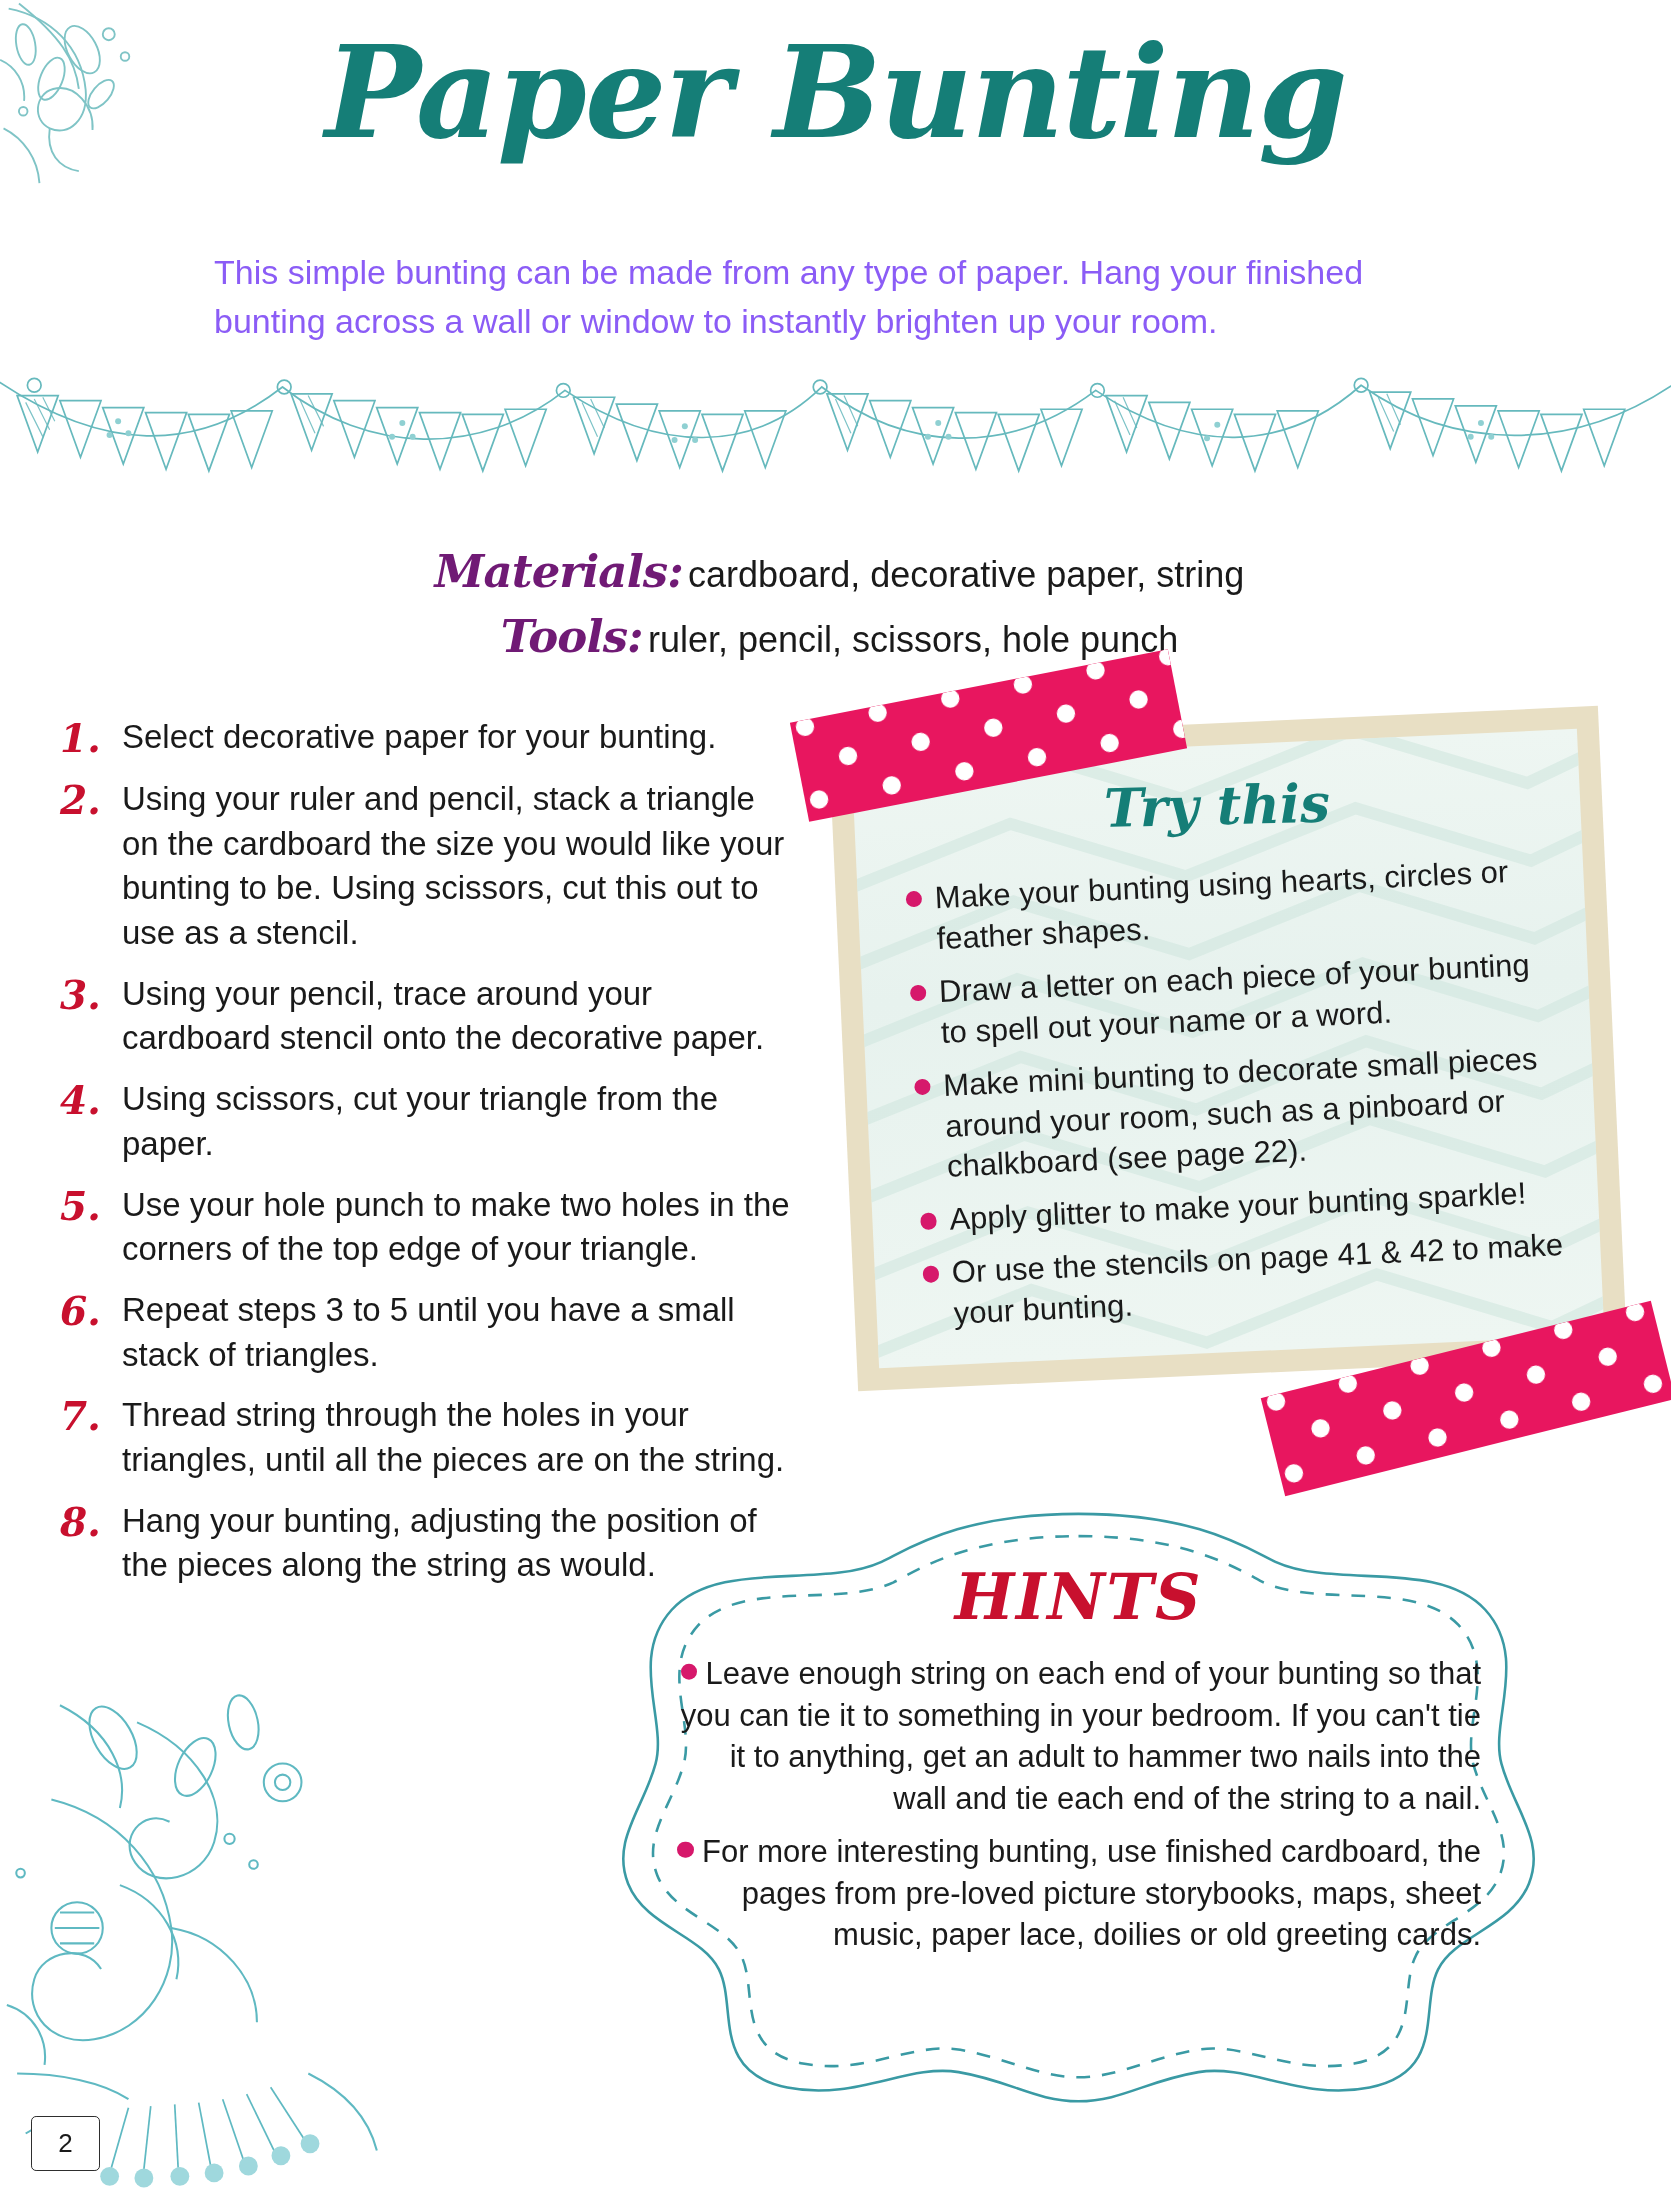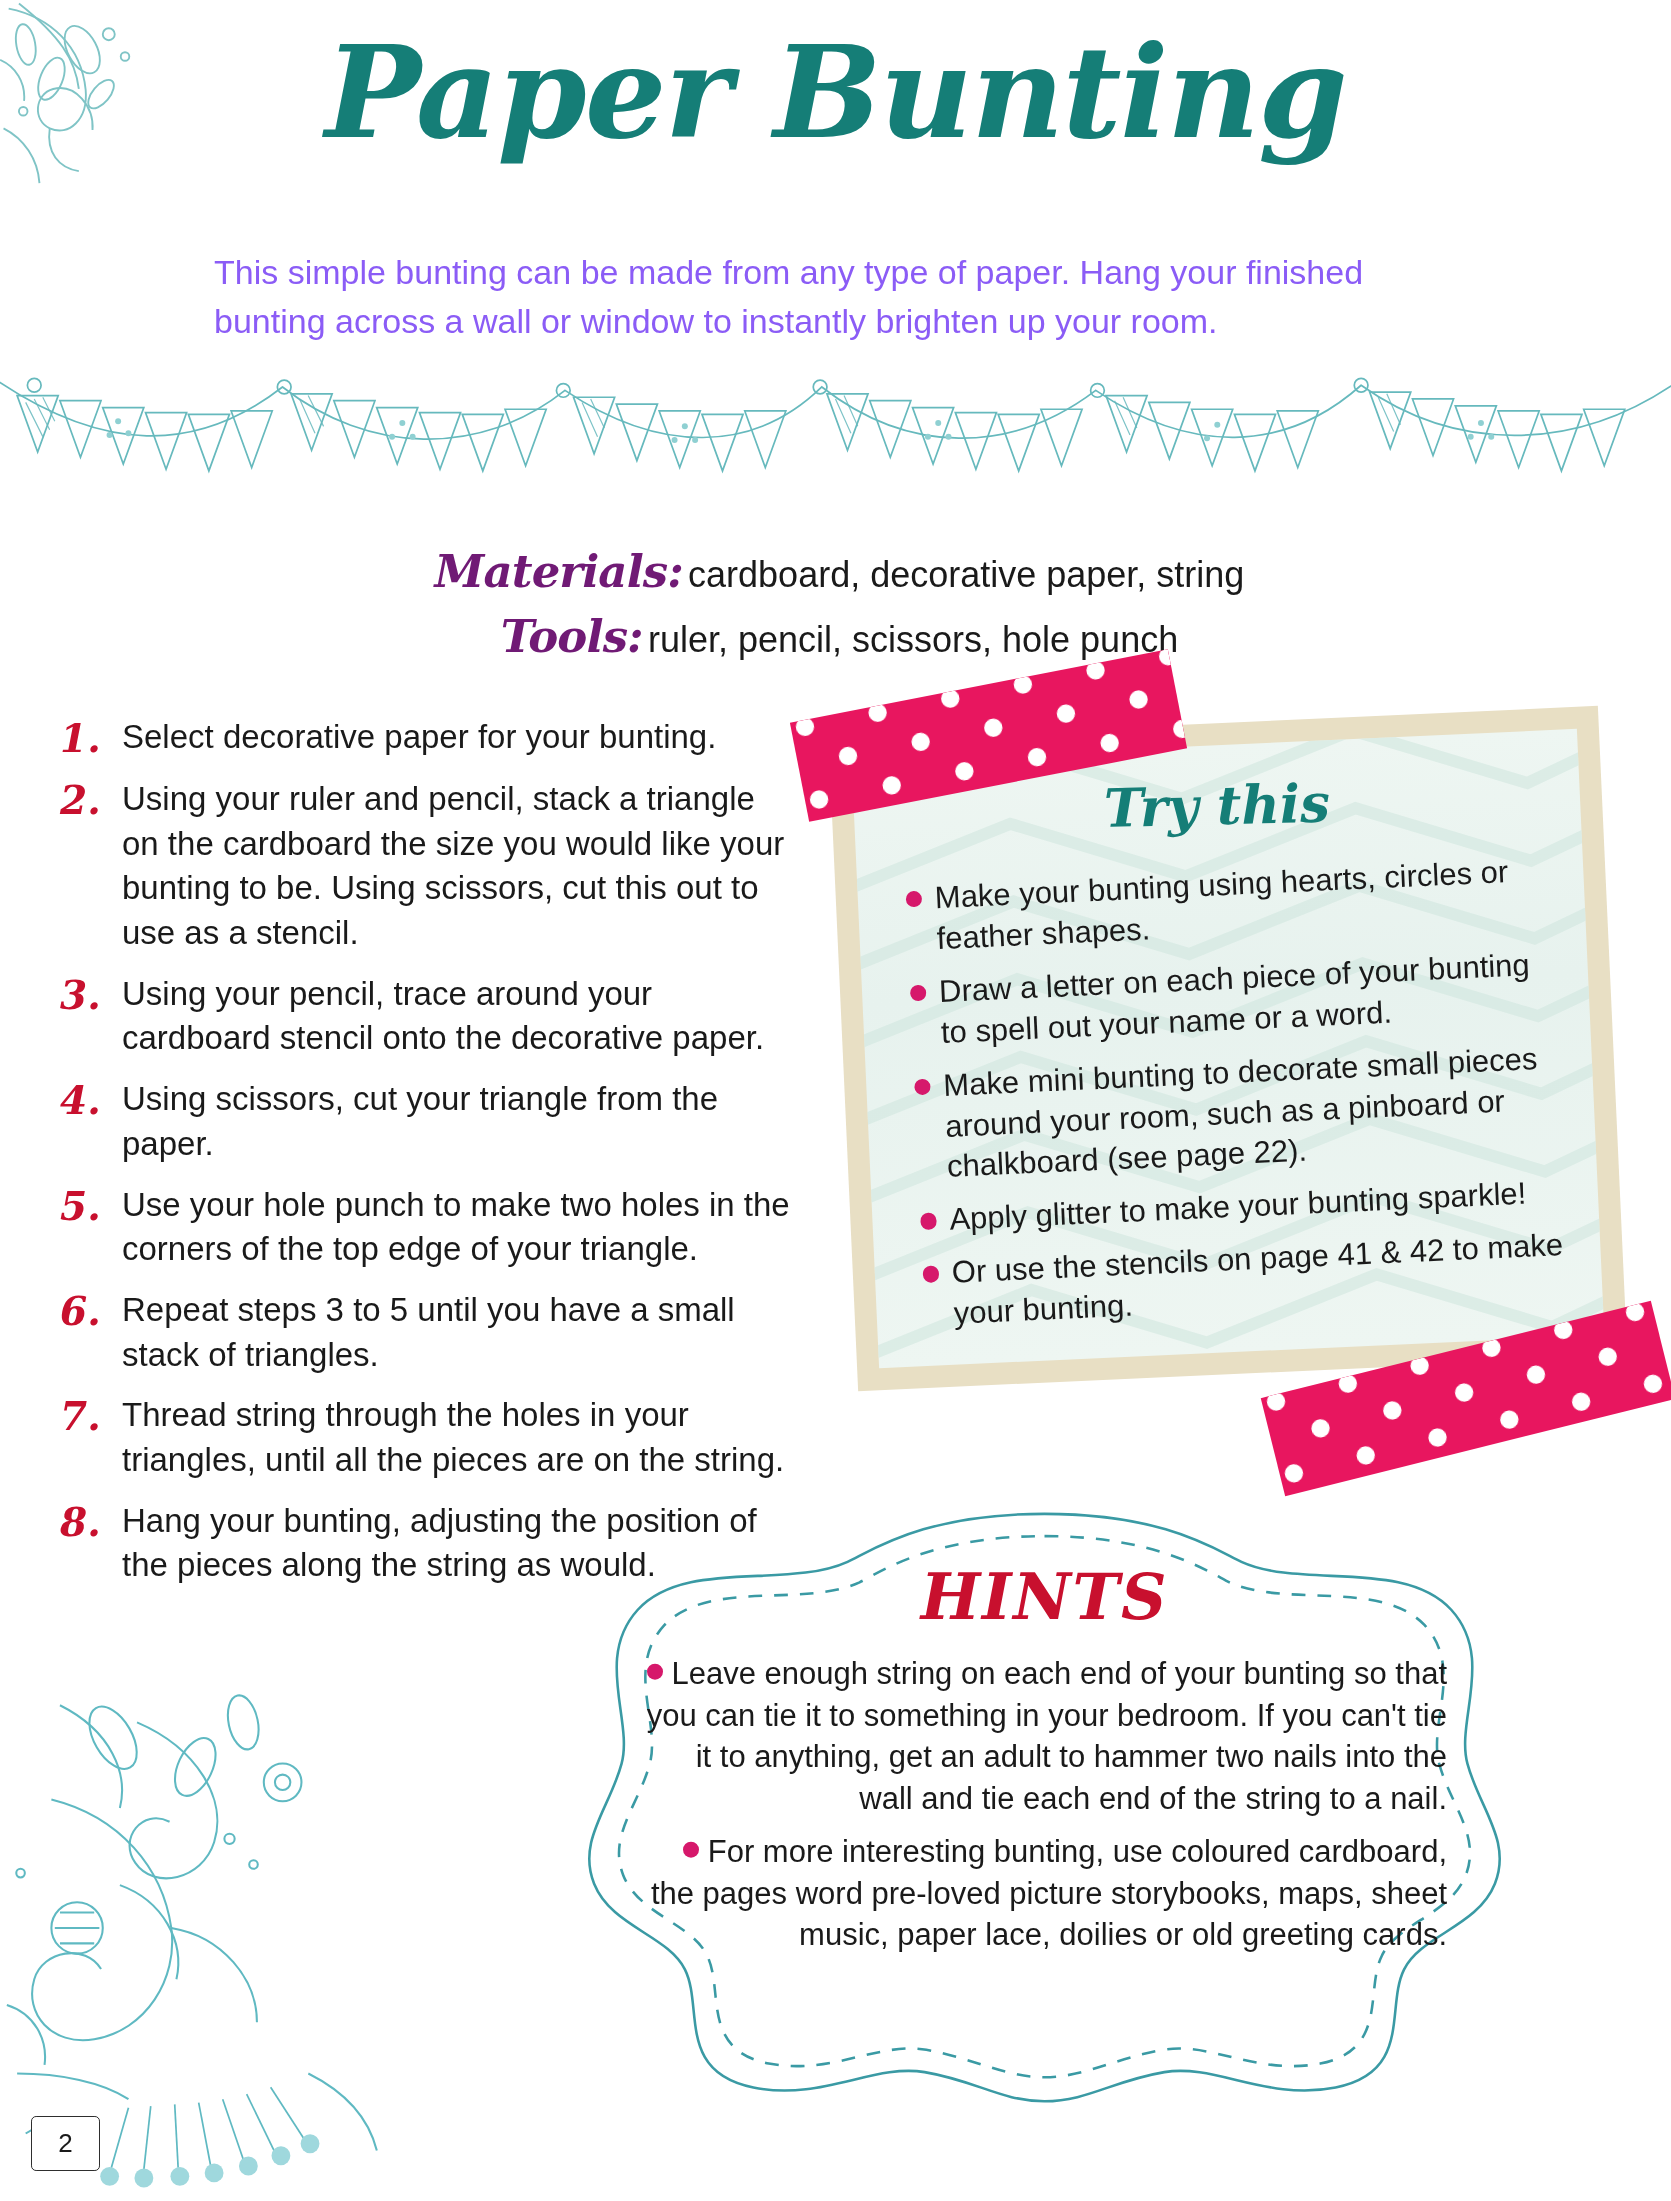--- a/index.html
+++ b/index.html
@@ -223,21 +223,21 @@
     top: 1348px;
     width: 402px;
     height: 101px;
     transform: rotate(-14deg);
   }
 
   
   .hints {
     position: absolute;
     top: 1507px;
-    left: 565px;
+    left: 599px;
     width: 959px;
     height: 599px;
   }
   .hints-svg {
     position: absolute;
     inset: 0;
   }
   .hints-title {
     position: absolute;
     top: 53px;
@@ -511,21 +511,21 @@
                C112 252 70 188 116 138
                C168 84 278 118 344 88
                C372 74 430 34 560 34 Z" fill="none" stroke="#3a9aa4" stroke-width="3" stroke-dasharray="16 14"></path>
     </svg>
     <div class="hints-title">HINTS</div>
     <div class="hints-body">
       <div class="hint-item">
         <span class="dot"></span><span>Leave enough string on each end of your bunting so that you can tie it to something in your bedroom. If you can't tie it to anything, get an adult to hammer two nails into the wall and tie each end of the string to a nail.</span>
       </div>
       <div class="hint-item">
-        <span class="dot"></span><span>For more interesting bunting, use coloured cardboard, the pages word pre-loved picture storybooks, maps, sheet music, paper lace, doilies or old greeting cards.</span>
+        <span class="dot"></span><span>For more interesting bunting, use finished cardboard, the pages from pre-loved picture storybooks, maps, sheet music, paper lace, doilies or old greeting cards.</span>
       </div>
     </div>
   </div>
 
   <svg class="flourish-bottom" viewBox="0 0 620 620">
     <g fill="none" stroke="#5fb9c2" stroke-width="2.4">
       <path d="M160 60 C230 90 266 150 250 200 C236 244 180 256 158 224 C138 196 166 160 198 176"></path>
       <path d="M70 40 C130 70 150 120 140 160"></path>
       <ellipse cx="132" cy="78" rx="22" ry="40" transform="rotate(-30 132 78)"></ellipse>
       <ellipse cx="228" cy="112" rx="20" ry="36" transform="rotate(25 228 112)"></ellipse>

